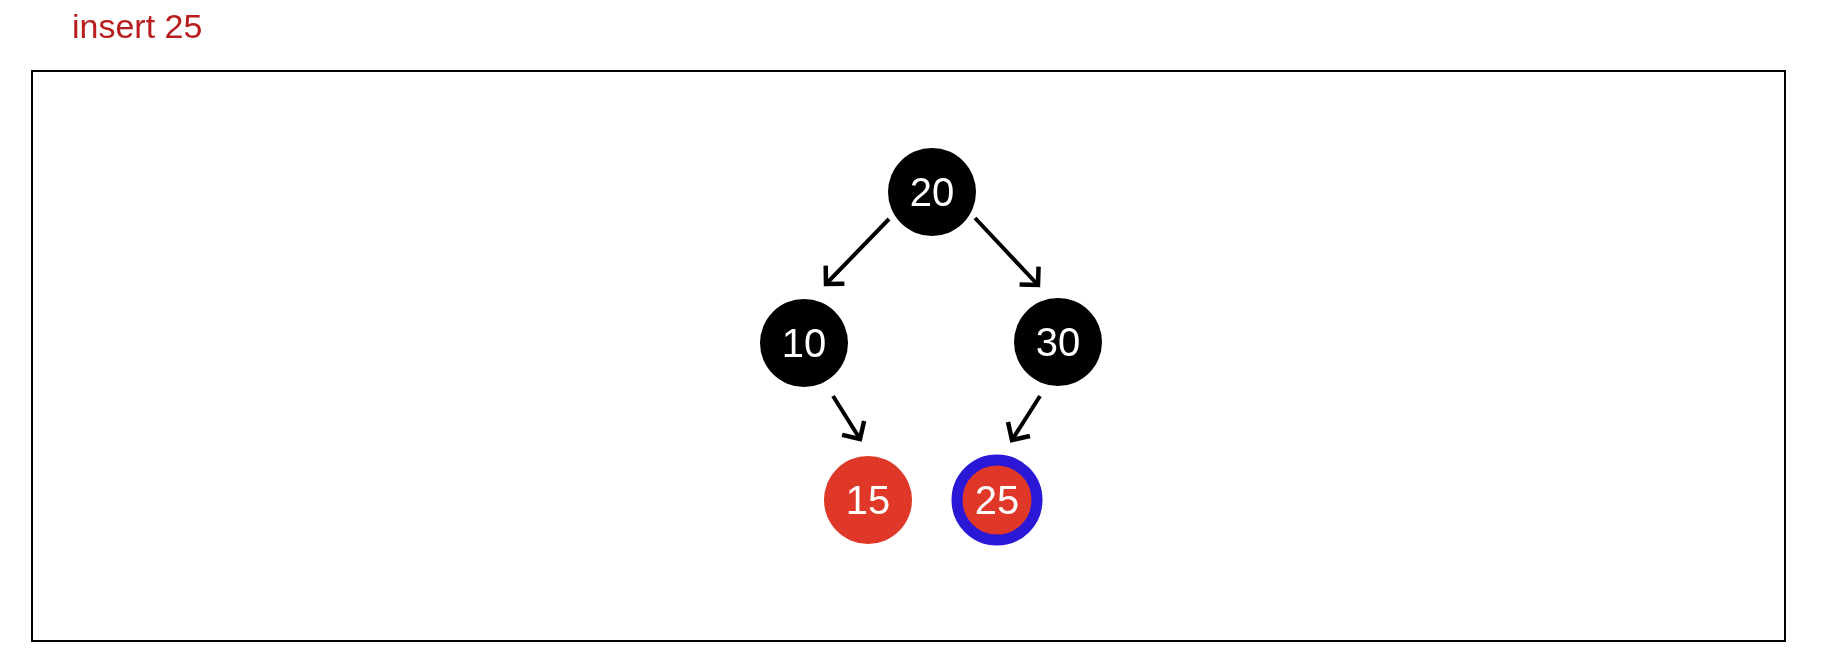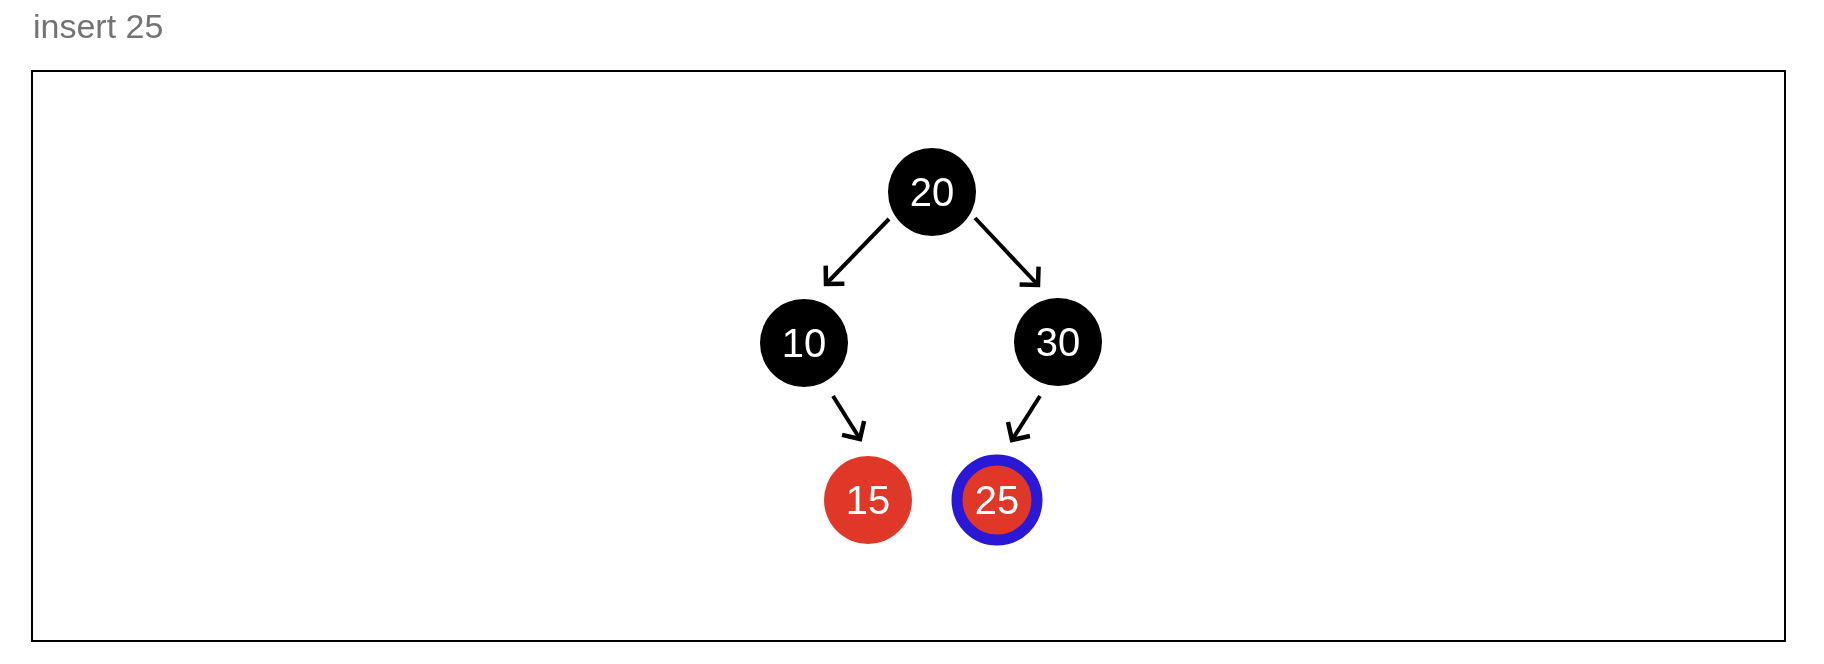--- a/index.html
+++ b/index.html
@@ -39,21 +39,21 @@
     height: 664px;
     pointer-events: none;
   }
   svg text {
     font-family: "Liberation Sans", "DejaVu Sans", sans-serif;
   }
 </style>
 </head>
 <body style="background: rgb(255, 255, 255);">
 
-<div class="page-title" style="color: #737373;">insert 25</div>
+<div class="page-title" style="color: #b91c1c; margin-left: 39px;">insert 25</div>
 
 <div class="frame" style="border-color: rgb(0, 0, 0);"></div>
 
 <svg class="tree-svg" viewBox="0 0 1824 664" width="1824" height="664" xmlns="http://www.w3.org/2000/svg">
     <defs>
       <marker id="ah" markerUnits="userSpaceOnUse" viewBox="-20 -20 40 40" markerWidth="40" markerHeight="40" refX="0" refY="0" orient="auto">
         <path d="M-13,-13 L0,0 L-13,13" fill="none" stroke="#000000" stroke-width="4.5" stroke-linejoin="miter"></path>
       </marker>
     </defs>
     <line x1="889" y1="219" x2="826" y2="284" stroke="#000000" stroke-width="4" marker-end="url(#ah)"></line>

